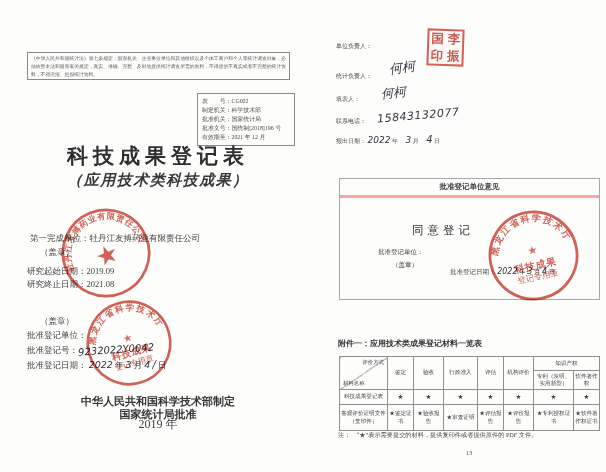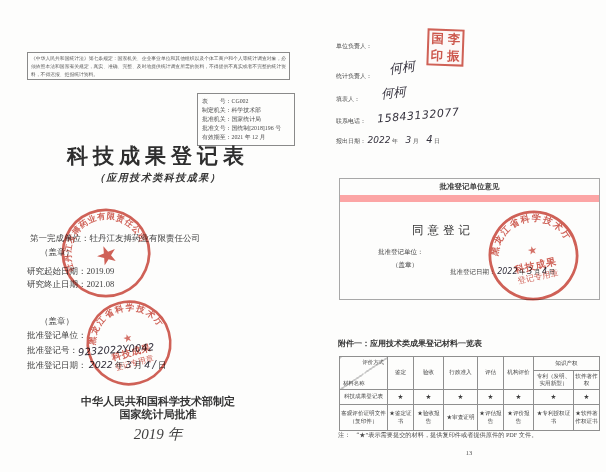--- a/index.html
+++ b/index.html
@@ -5,33 +5,33 @@
   html,body{margin:0;padding:0;background:#ffffff;}
   #canvas{position:relative;width:606px;height:472px;background:#fdfdfc;overflow:hidden;
           font-family:"Liberation Serif","DejaVu Serif",serif;color:#3f3f3f;}
   .abs{position:absolute;}
   .ctr{text-align:center;}
   .notice{border:0.8px solid #8a8a8a;font-size:4.8px;line-height:1.65;color:#5a5a5a;
           padding:2px 3px;text-align:justify;}
   .infobox{border:0.9px solid #8a8a8a;font-size:5.9px;line-height:1.52;color:#4a4a4a;
            padding:3px 4px;}
   .title{font-size:21px;font-weight:bold;letter-spacing:5px;color:#2e2e2e;}
-  .subtitle{font-size:10px;font-weight:bold;font-style:italic;letter-spacing:1.5px;color:#383838;}
+  .subtitle{font-size:15px;font-weight:bold;font-style:italic;letter-spacing:1.5px;color:#383838;}
   .field{font-size:8.5px;color:#3d3d3d;white-space:nowrap;}
   .small-label{font-size:6px;color:#4a4a4a;white-space:nowrap;}
   .hand{font-family:"DejaVu Sans",sans-serif;font-style:italic;color:#35323e;}
   .stamp{position:absolute;mix-blend-mode:multiply;opacity:0.85;}
   .sq-seal{position:absolute;border:2.5px solid rgba(201,70,58,0.85);display:grid;
            grid-template-columns:1fr 1fr;grid-template-rows:1fr 1fr;mix-blend-mode:multiply;
            transform:rotate(2deg);background:rgba(255,240,238,0.25);}
   .sq-seal span{display:flex;align-items:center;justify-content:center;
            font-size:12.5px;font-weight:bold;color:rgba(201,70,58,0.9);}
   .obox{border:1px solid #a8a8a8;}
   .obox-head{height:16px;line-height:16px;text-align:center;font-size:7.5px;font-weight:bold;
-             border-bottom:7px solid #fca5a5;color:#3d3d3d;}
+             border-bottom:3px solid #fca5a5;color:#3d3d3d;}
   table.mat{border-collapse:collapse;table-layout:fixed;width:260px;}
   table.mat td,table.mat th{border:0.8px solid #8f8f8f;font-size:5.6px;font-weight:normal;
              color:#3f3f3f;text-align:center;vertical-align:middle;padding:1px;line-height:1.3;
              overflow:hidden;}
   .diag{position:relative;
         background-image:linear-gradient(to bottom right,transparent calc(50% - 0.4px),
           #8f8f8f calc(50% - 0.4px),#8f8f8f calc(50% + 0.4px),transparent calc(50% + 0.4px));}
   .diag .dt{position:absolute;top:2px;right:3px;font-size:5.4px;}
   .diag .db{position:absolute;bottom:2px;left:3px;font-size:5.4px;}
   .footer1{font-size:11px;font-weight:bold;color:#333;}
@@ -73,21 +73,21 @@
     <span>年</span>
     <span class="hand" style="font-size:9.5px;">3</span>
     <span>月</span>
     <span class="hand" style="font-size:9.5px;">4</span>
     <span class="hand" style="font-size:10px;">/</span>
     <span>日</span>
   </div>
 
   <div class="abs ctr footer1" style="left:28px;top:394px;width:260px;">中华人民共和国科学技术部制定</div>
   <div class="abs ctr footer1" style="left:28px;top:407px;width:260px;">国家统计局批准</div>
-  <div class="abs ctr" style="left:28px;top:425px;width:260px;font-size:15px;font-style:italic;">2019 年</div>
+  <div class="abs ctr" style="left:28px;top:416px;width:260px;font-size:12px;">2019 年</div>
 
   <div class="stamp" style="left:59px;top:206px;width:94px;height:94px;transform:rotate(-22deg);">
     <svg viewBox="0 0 120 120" width="94" height="94">
       <circle cx="60" cy="60" r="55" fill="none" stroke="#c9463a" stroke-width="3.5"></circle>
       <path id="arc-co" d="M 17,79 A 46,46 0 1 1 103,79" fill="none"></path>
       <text font-size="10.5" fill="#c9463a" letter-spacing="1" font-weight="bold">
         <textPath href="#arc-co" startOffset="50%" text-anchor="middle">牡丹江友搏药业有限责任公司</textPath>
       </text>
       <text x="60" y="74" text-anchor="middle" font-size="32" fill="#c9463a">★</text>
     </svg>

